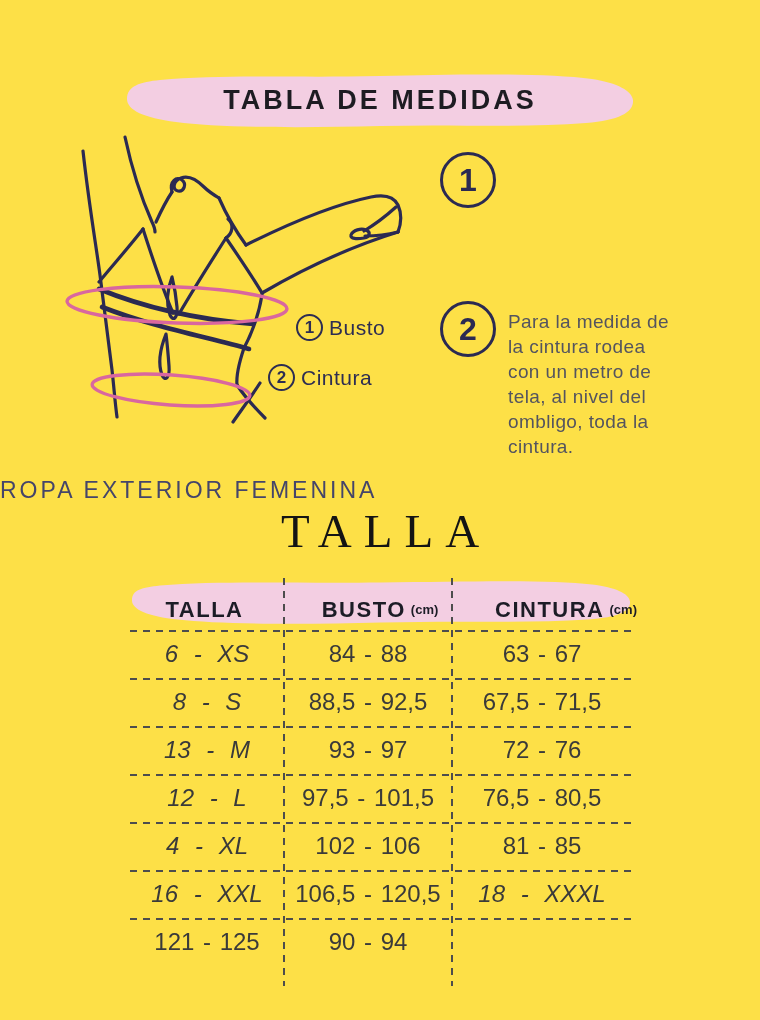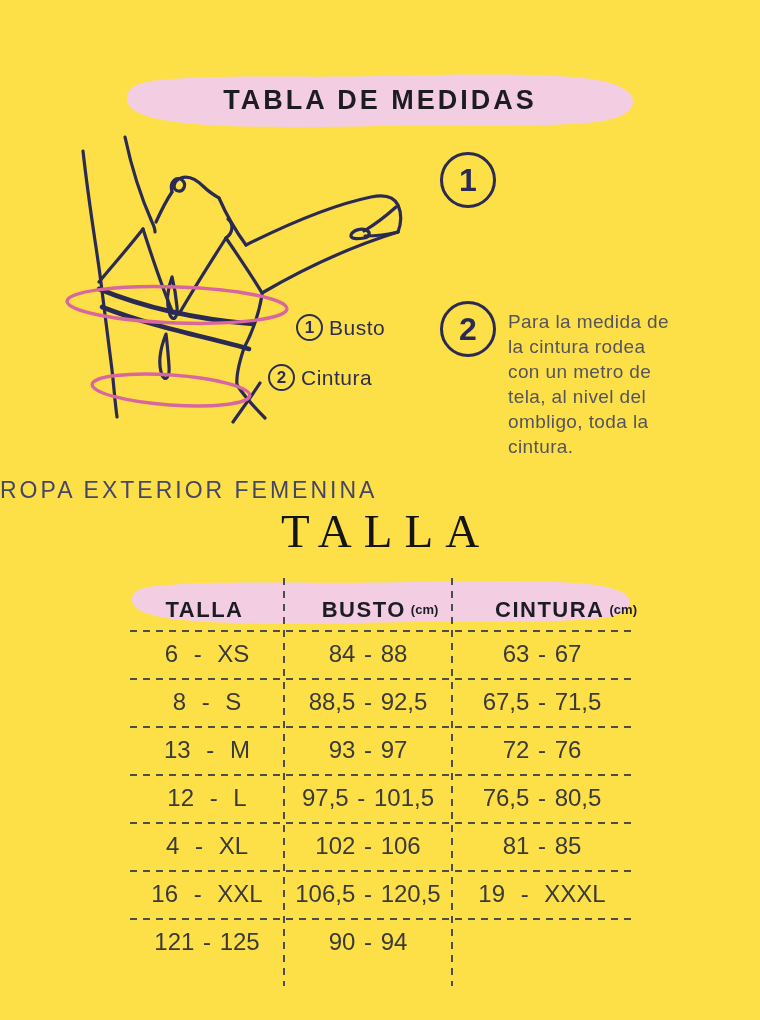--- a/index.html
+++ b/index.html
@@ -45,21 +45,21 @@
   #size-table{position:absolute;left:130px;top:578px;width:502px;height:408px;}
   #header-blob{position:absolute;left:0;top:0;width:502px;height:47px;}
   .hrow{position:absolute;left:0;top:8px;width:502px;height:47px;
       display:grid;grid-template-columns:154px 168px 180px;z-index:2;gap:12px;}
   .hcell{display:flex;align-items:baseline;justify-content:center;gap:5px;
       align-items:center;font-weight:bold;font-size:22px;color:#1c1c26;letter-spacing:1.5px;}
   .hcell .unit{font-size:13px;font-weight:bold;letter-spacing:0;}
   .rows{position:absolute;left:0;top:52px;width:502px;
       display:grid;grid-template-columns:154px 168px 180px;grid-auto-rows:48px;z-index:2;}
   .cell{display:flex;align-items:center;justify-content:center;font-size:24px;color:#3a3a3a;}
-  .cell.talla{word-spacing:9px;}
+  .cell.talla{word-spacing:9px;font-style:italic;}
   .cell.val{word-spacing:2px;}
   .hline{position:absolute;left:0;width:502px;height:2px;z-index:1;
       background:repeating-linear-gradient(90deg,#4d4d4d 0 7px,transparent 7px 13px);}
   .h0{top:52px}.h1{top:100px}.h2{top:148px}.h3{top:196px}.h4{top:244px}.h5{top:292px}.h6{top:340px}
   .vline{position:absolute;top:0;width:2px;height:408px;z-index:3;
       background:repeating-linear-gradient(180deg,#4d4d4d 0 7px,transparent 7px 13px);}
   .v0{left:153px}.v1{left:321px}
 </style>
 </head>
 <body>
@@ -176,19 +176,19 @@
       <div class="cell val">97,5 - 101,5</div>
       <div class="cell val">76,5 - 80,5</div>
 
       <div class="cell talla">4 - XL</div>
       <div class="cell val">102 - 106</div>
       <div class="cell val">81 - 85</div>
 
       <div class="cell talla">16 - XXL</div>
       <div class="cell val">106,5 - 120,5</div>
 
-      <div class="cell talla">19 - XXXL</div>
+      <div class="cell talla">18 - XXXL</div>
       <div class="cell val">121 - 125</div>
       <div class="cell val">90 - 94</div>
     </div>
   </div>
 
 </div>
 
 </body></html>

